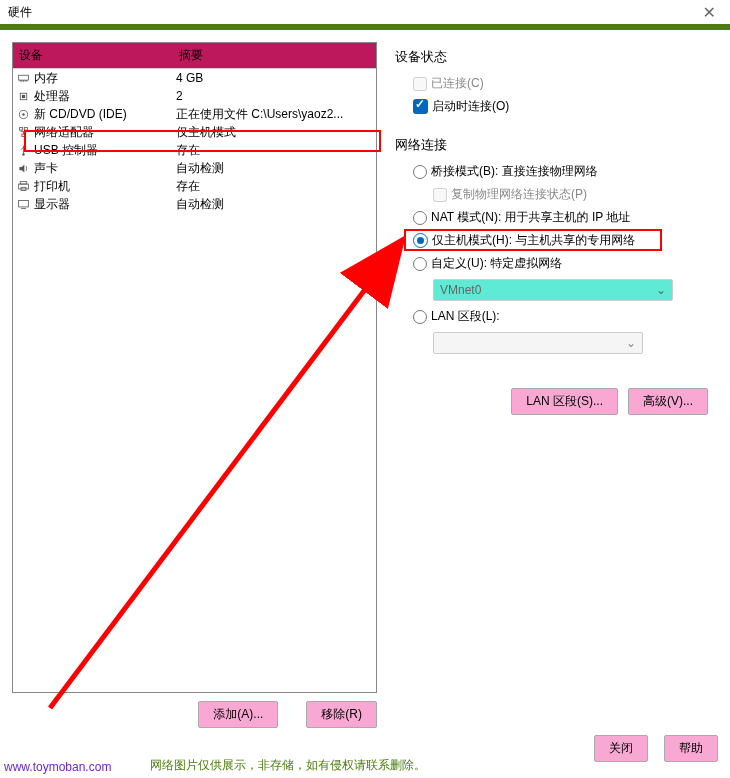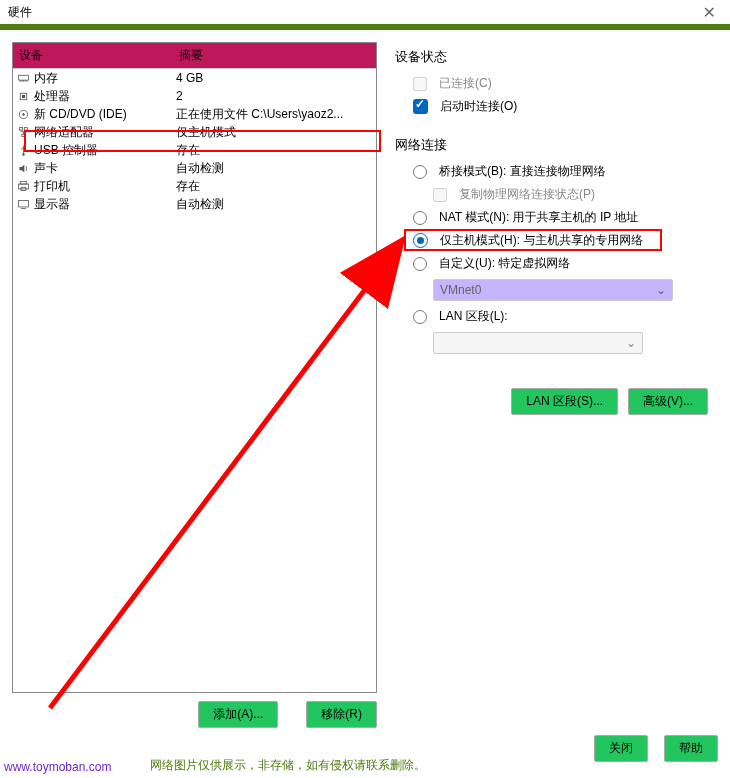--- a/index.html
+++ b/index.html
@@ -15,32 +15,32 @@
   .col-dev { width: 160px; }
   .col-sum { flex: 1; }
   .hw-rows { }
   .hw-row { display: flex; align-items: center; height: 18px; padding: 0 3px; }
   .hw-row .icon { width: 14px; height: 14px; margin-right: 4px; display: flex; align-items: center; justify-content: center; }
   .hw-row .dev { width: 142px; white-space: nowrap; overflow: hidden; text-overflow: ellipsis; }
   .hw-row .sum { flex: 1; white-space: nowrap; overflow: hidden; text-overflow: ellipsis; }
   .hw-row svg { width: 13px; height: 13px; }
   .red-box-row { position: absolute; border: 2px solid #ff0000; pointer-events: none; }
   .left-buttons { display: flex; justify-content: flex-end; gap: 28px; margin-top: 8px; }
-  .btn { border: 1px solid #aaa; background: #22c55e; padding: 4px 14px; font-size: 12px; cursor: pointer; border-radius: 2px; }
+  .btn { border: 1px solid #aaa; background: #f9a8d4; padding: 4px 14px; font-size: 12px; cursor: pointer; border-radius: 2px; }
   .right { flex: 1; padding: 2px 6px 0 6px; }
   .group-label { padding: 4px 0 6px 0; font-size: 13px; }
   .group-body { padding: 0 0 14px 18px; }
-  .chk-row, .rad-row { display: flex; align-items: center; gap: 12px; padding: 3px 0; font-size: 12px; }
+  .chk-row, .rad-row { display: flex; align-items: center; gap: 4px; padding: 3px 0; font-size: 12px; }
   .chk-row.sub, .rad-row.sub { padding-left: 20px; color: #888; }
   input[type=checkbox], input[type=radio] { margin: 0; width: 14px; height: 14px; }
   input[type=checkbox].blue { appearance: none; width: 15px; height: 15px; background: #0067c0; border-radius: 3px; position: relative; }
   input[type=checkbox].blue::after { content: "✓"; color: #fff; position: absolute; left: 2px; top: -2px; font-size: 12px; font-weight: bold; }
   input[type=radio].blue { appearance: none; width: 15px; height: 15px; border: 1px solid #0067c0; border-radius: 50%; position: relative; }
   input[type=radio].blue::after { content: ""; position: absolute; left: 3px; top: 3px; width: 7px; height: 7px; background: #0067c0; border-radius: 50%; }
-  .select-dis { border: 1px solid #ccc; background: #c4b5fd; padding: 3px 6px; width: 240px; color: #666; margin: 4px 0 4px 20px; border-radius: 2px; display: flex; justify-content: space-between; align-items: center; }
+  .select-dis { border: 1px solid #ccc; background: #5eead4; padding: 3px 6px; width: 240px; color: #666; margin: 4px 0 4px 20px; border-radius: 2px; display: flex; justify-content: space-between; align-items: center; }
   .lan-input { border: 1px solid #ccc; background: #f5f5f5; padding: 3px 6px; width: 210px; margin: 4px 0 0 20px; border-radius: 2px; height: 22px; display: flex; justify-content: flex-end; align-items: center; color: #888; }
   .right-buttons { display: flex; justify-content: flex-end; gap: 10px; margin-top: 20px; padding-right: 4px;}
   .footer { position: absolute; bottom: 16px; right: 12px; display: flex; gap: 16px; }
   .red-box-radio { position: absolute; border: 2px solid #ff0000; pointer-events: none; }
   .arrow-svg { position: absolute; pointer-events: none; }
   .watermark { position: absolute; left: 4px; bottom: 4px; font-size: 12px; color: #6d28d9; }
   .caption { position: absolute; left: 150px; bottom: 4px; font-size: 12px; color: #4d7c0f; }
 </style>
 </head>
 <body>

